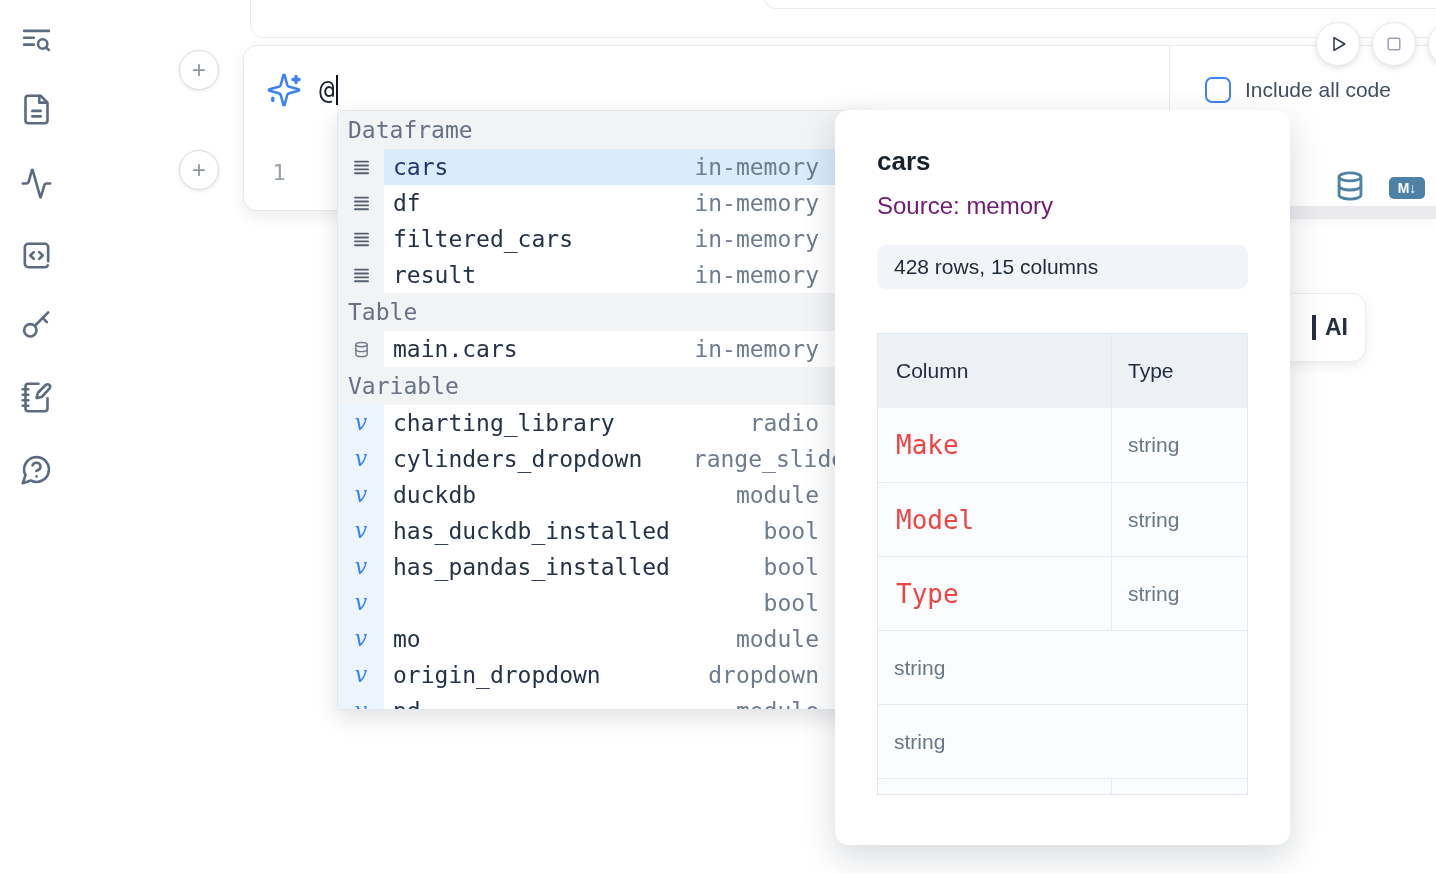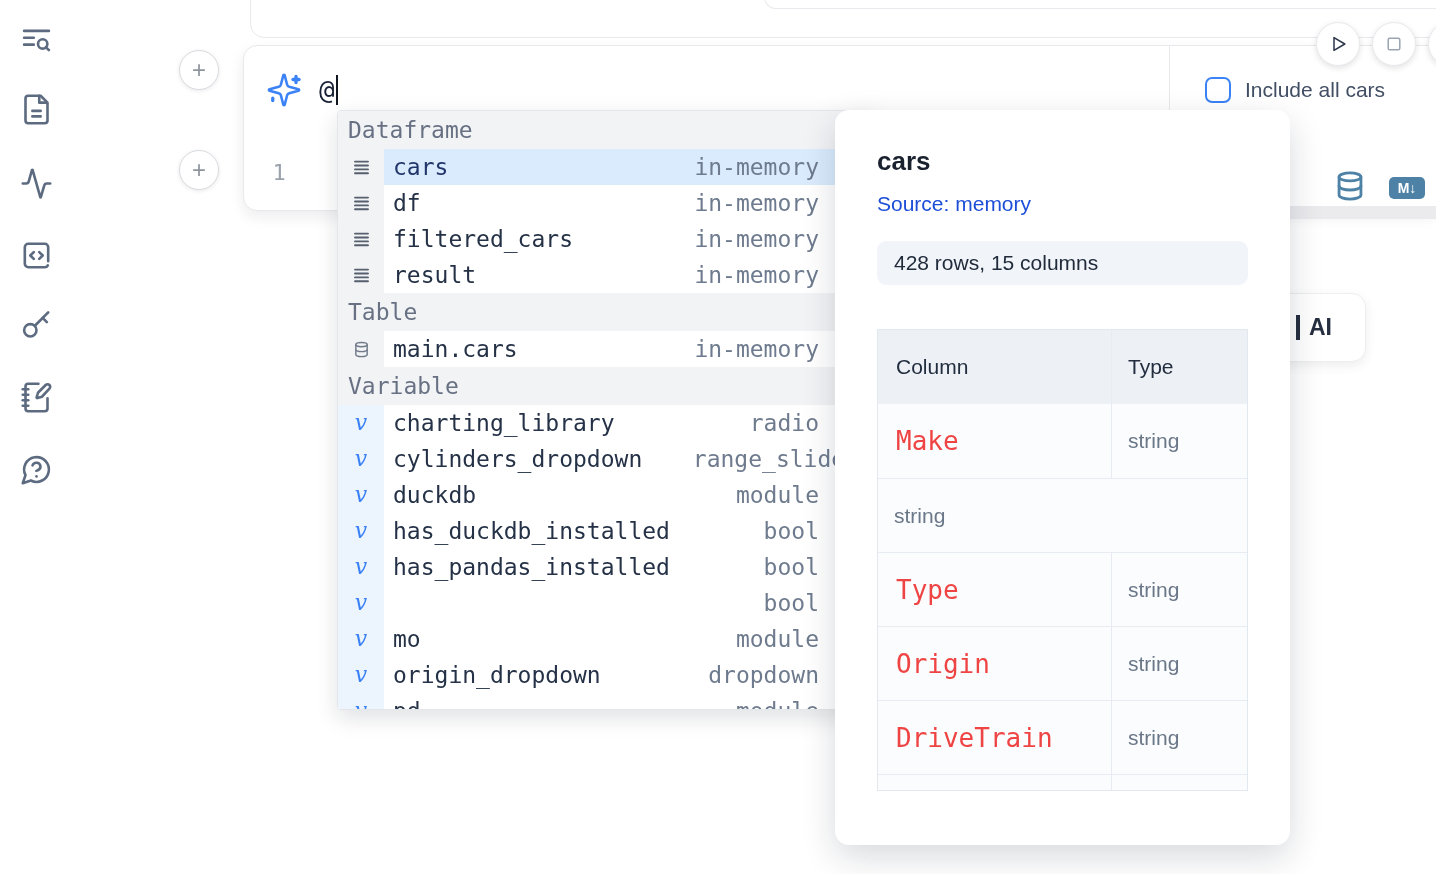--- a/index.html
+++ b/index.html
@@ -70,21 +70,21 @@
 
   
   #console-strip { position:absolute; left:835px; right:0; top:206px; height:13px; background:#ebebee; z-index:2; }
 
   
   #ai-card {
     position:absolute; left:1150px; top:293px; width:216px; height:69px;
     background:#fff; border:1px solid #eceef1; border-radius:14px;
     box-shadow:0 4px 12px rgba(0,0,0,.07); z-index:3; cursor:pointer;
   }
-  #ai-card-inner { position:absolute; right:33px; top:0; height:100%; display:flex; align-items:center; }
+  #ai-card-inner { position:absolute; right:17px; top:0; height:100%; display:flex; align-items:center; }
   #ai-frag { width:4px; height:25px; background:#252f40; margin-right:9px; }
   #ai-label { font-size:23px; font-weight:bold; color:#252f40; }
 
   
   #dropdown {
     position:absolute; left:337px; top:110px; width:540px; height:600px; z-index:6;
     background:#fff; border:1px solid #e4e7ea; border-radius:4px;
     box-shadow:0 8px 22px rgba(15,23,42,.13); overflow:hidden;
     font-family:"DejaVu Sans Mono", monospace;
   }
@@ -102,21 +102,21 @@
   .ac-type { margin-left:auto; font-size:23px; color:#6e7b8e; white-space:nowrap; }
   .ac-type.clip { margin-right:-40px; }
 
   
   #panel {
     position:absolute; left:835px; top:110px; width:455px; height:735px; z-index:8;
     background:#fff; border-radius:14px; box-shadow:0 12px 34px rgba(15,23,42,.16);
     padding:0 42px;
   }
   #panel-title { margin-top:36px; font-size:26px; font-weight:bold; color:#19202e; }
-  #panel-source { margin-top:15px; font-size:21px; color:#1d4ed8; }
+  #panel-source { margin-top:15px; font-size:24px; color:#701a75; }
   #panel-pill {
     margin-top:25px; height:44px; background:#f1f5f9; border-radius:9px;
     display:flex; align-items:center; padding-left:17px;
     font-size:21px; color:#212b3b;
   }
   #schema-table { margin-top:44px; border:1px solid #e2e8ef; height:462px; overflow:hidden; background:#fbfcfd; }
   .trow { display:flex; height:74px; border-top:1px solid #e7ecf2; background:#fbfcfd; }
   .trow:first-child { border-top:none; }
   .trow.thead { background:#edf1f6; }
   .tcell1 { width:234px; border-right:1px solid #e7ecf2; display:flex; align-items:center; padding-left:18px; }
@@ -202,21 +202,21 @@
               <path d="M20 3v4" stroke-width="2.2"></path>
               <path d="M22 5h-4" stroke-width="2.2"></path>
               <path d="M4.5 17.5v1.5" stroke-width="2.2"></path>
             </svg>
         </span>
         <span id="prompt-text" class="mono">@</span>
           <span id="caret"></span>
       </div>
       <div id="prompt-right">
         <span id="include-checkbox"></span>
-        <span id="include-label">Include all cars</span>
+        <span id="include-label">Include all code</span>
       </div>
     </div>
     <div id="code-row">
       <div id="line-gutter">
         <span id="line-number" class="mono">1</span>
       </div>
     </div>
   </div>
 
   <button class="run-btn" style="left:1316px">
@@ -380,32 +380,31 @@
       <div class="trow thead">
         <span class="tcell1">Column</span>
         <span class="tcell2">Type</span>
       </div>
       <div id="schema-body">
           <div class="trow">
       <span class="tcell1 tbody-name">Make</span>
       <span class="tcell2 tbody-type">string</span>
     </div>
           <div class="trow">
+      <span class="tcell1 tbody-name">Model</span>
       <span class="tcell2 tbody-type">string</span>
     </div>
           <div class="trow">
       <span class="tcell1 tbody-name">Type</span>
       <span class="tcell2 tbody-type">string</span>
     </div>
           <div class="trow">
-      <span class="tcell1 tbody-name">Origin</span>
       <span class="tcell2 tbody-type">string</span>
     </div>
           <div class="trow">
-      <span class="tcell1 tbody-name">DriveTrain</span>
       <span class="tcell2 tbody-type">string</span>
     </div>
           <div class="trow">
       <span class="tcell1 tbody-name"></span>
       <span class="tcell2 tbody-type"></span>
     </div>
         </div>
     </div>
   </aside>
 

